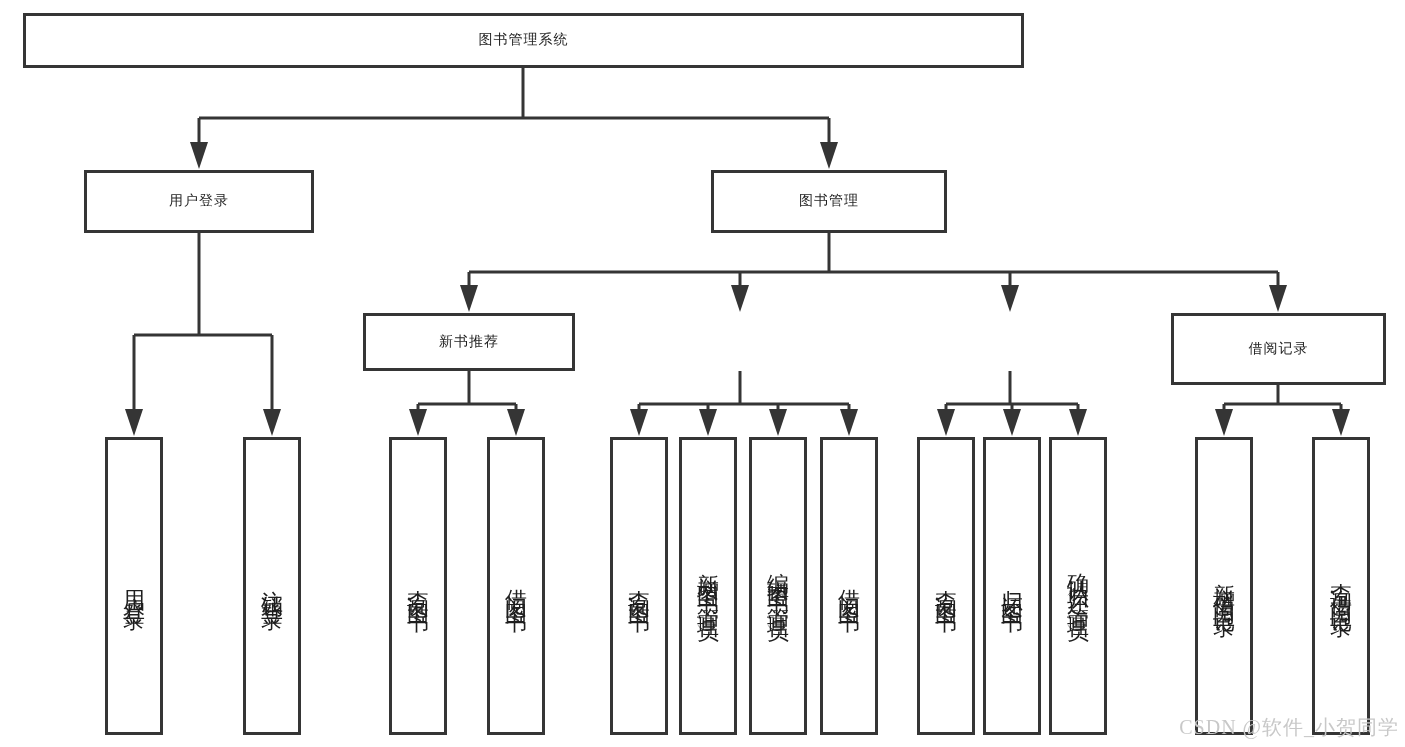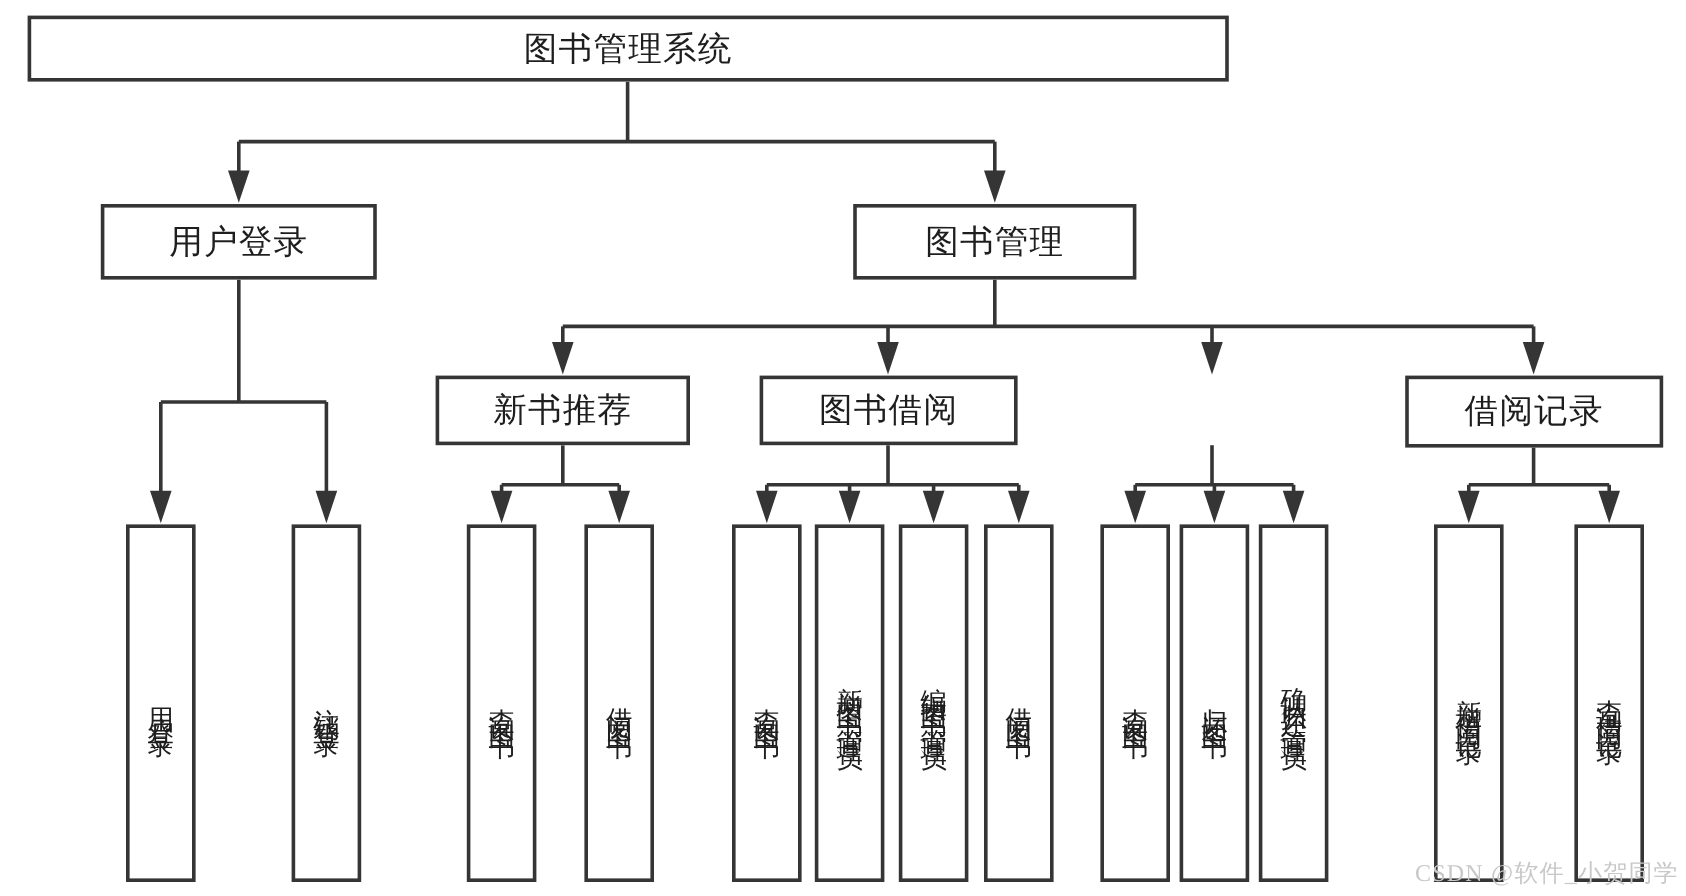--- a/index.html
+++ b/index.html
@@ -19,24 +19,25 @@
   #connectors{position:absolute;left:0;top:0;width:1405px;height:747px;pointer-events:none;}
   .box{
     position:absolute;
     background:var(--box-bg);
     border:3px solid var(--border);
     box-sizing:border-box;
     display:flex;align-items:center;justify-content:center;
     z-index:2;
   }
   .box .lbl{
-    font-size:28px;
+    font-size:14px;
     letter-spacing:1px;
     white-space:nowrap;
     line-height:1.2;
+    font-family:Liberation Mono, monospace;
   }
   .v{top:437px;width:58px;height:298px;}
   .v .vlbl{
     writing-mode:vertical-rl;
     font-size:22px;
     letter-spacing:7px;
     line-height:1;
     max-height:288px;
   }
   .watermark{
@@ -121,24 +122,21 @@
   <div class="box" style="left:84px;top:170px;width:230px;height:63px">
     <span class="lbl">用户登录</span>
   </div>
   <div class="box" style="left:363px;top:313px;width:212px;height:58px">
     <span class="lbl">新书推荐</span>
   </div>
 
   <div class="box" style="left:711px;top:170px;width:236px;height:63px">
     <span class="lbl">图书管理</span>
   </div>
-  <div class="box" style="left:633px;top:313px;width:215px;height:58px">
-    <span class="lbl">图书借阅</span>
-  </div>
-  <div class="box" style="left:1171px;top:313px;width:215px;height:60px">
+  <div class="box" style="left:1171px;top:313px;width:215px;height:72px">
     <span class="lbl">借阅记录</span>
   </div>
 
   <div class="box v" style="left:105px">
     <span class="vlbl">用户登录</span>
   </div>
   <div class="box v" style="left:243px">
     <span class="vlbl">注销登录</span>
   </div>
 

